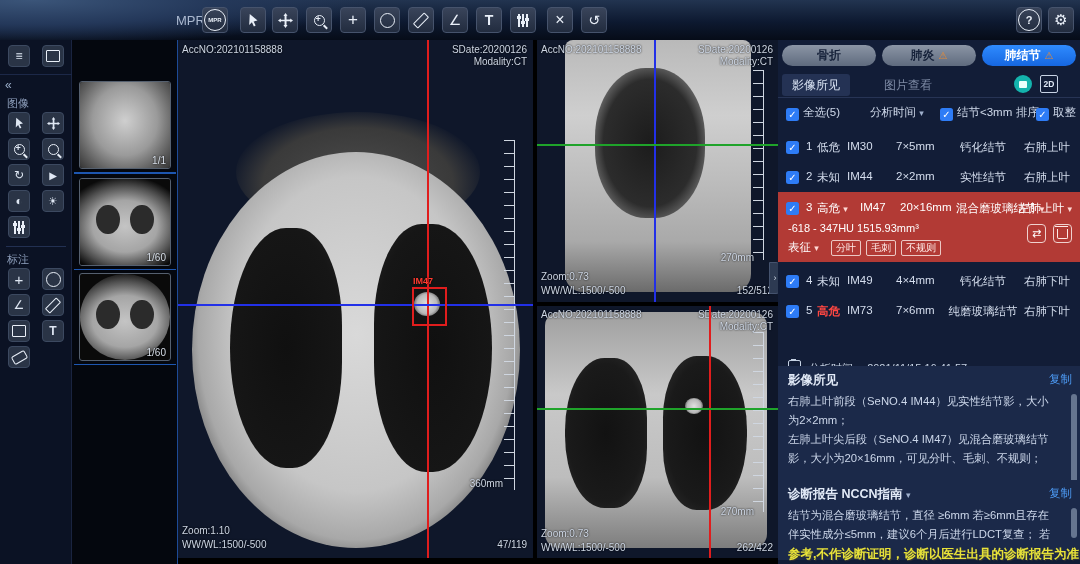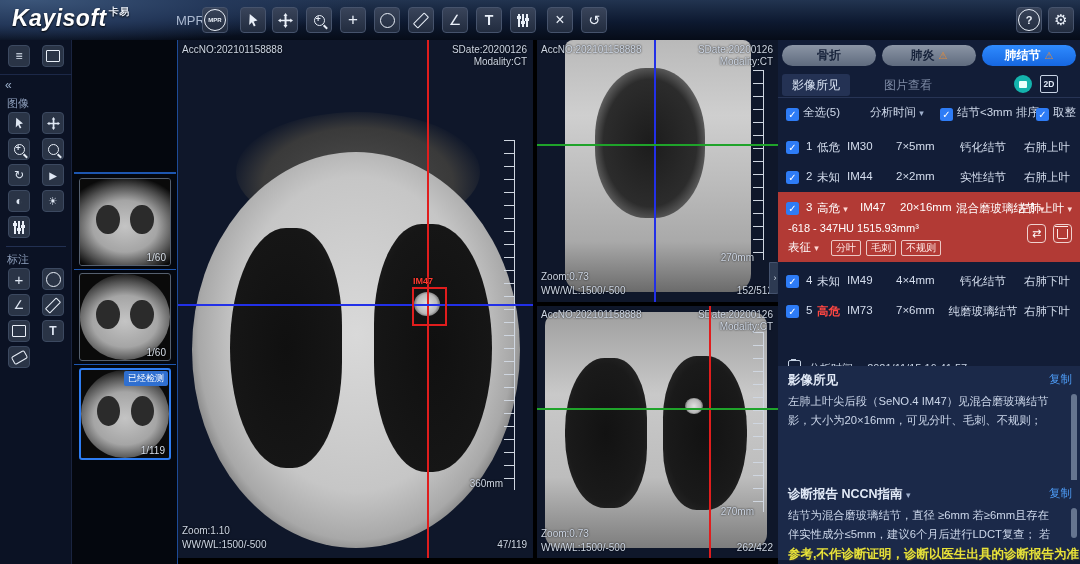--- a/index.html
+++ b/index.html
@@ -127,21 +127,20 @@
   .sbar{position:absolute;right:3px;width:6px;border-radius:3px;background:#66758f;}
   .disclaimer{position:absolute;left:788px;top:546px;width:292px;font-size:12.5px;font-weight:bold;color:#e7e23a;text-shadow:1px 1px 1px #333;white-space:nowrap;}
 </style>
 </head>
 <body>
 
 <div class="app">
 
   <div class="topbar">
     <div class="logo-swoosh"></div>
-    <div class="brand"><span>Kayisoft</span><small>卡易</small></div>
     <div class="mprlbl">MPR</div>
     <div class="tb" style="left:202px">
         <span class="round-badge">MPR</span>
       </div>
 
     <div class="tb" style="left:240px">
       <svg viewBox="0 0 16 16">
           <path d="M4 1l8.3 7.1-4.2.9 2.2 4.3-1.9 1-2.1-4.4-2.9 3z"></path>
         </svg>
     </div>
@@ -264,36 +263,35 @@
       </div>
     <div class="ri" style="left:42px;top:280px;">
         <span style="font-weight:bold;">T</span>
       </div>
     <div class="ri" style="left:8px;top:306px;">
         <span class="eraseric"></span>
       </div>
   </div>
 
   <div class="series">
+    <div class="thumb" style="top:41px;">
+      <div class="xray"></div>
+      <span class="cnt">1/1</span>
+    </div>
     <div class="thumb-sep" style="top:132px;"></div>
     <div class="thumb" style="top:138px;">
       <div class="ctth"></div>
       <span class="cnt">1/60</span>
     </div>
     <div class="thumb-sep" style="top:229px;height:1px;"></div>
     <div class="thumb" style="top:233px;">
       <div class="ctth" style="border-radius:50%;"></div>
       <span class="cnt">1/60</span>
     </div>
     <div class="thumb-sep" style="top:324px;height:1px;"></div>
-    <div class="thumb sel" style="top:328px;height:92px;">
-      <div class="ctth" style="border-radius:50%;"></div>
-      <span class="badge-det">已经检测</span>
-      <span class="cnt">1/119</span>
-    </div>
   </div>
 
   <div class="vp" style="left:178px;top:40px;width:355px;height:518px;">
     <div class="ax-dome"></div>
     <div class="ax-body"></div>
     <div class="lung" style="left:52px;top:188px;width:112px;height:240px;border-radius:52% 42% 46% 52%;"></div>
     <div class="lung" style="left:196px;top:184px;width:118px;height:248px;border-radius:42% 52% 52% 46%;"></div>
     <div class="nodule" style="left:236px;top:252px;width:26px;height:24px;"></div>
     <div class="vruler" style="right:18px;top:100px;height:350px;"></div>
     <div class="ovl" style="left:4px;top:4px;">AccNO:202101158888</div>
@@ -454,20 +452,21 @@
     <div class="atime">
       <span class="clip"></span>
       <span>分析时间：</span>
       <span>2021/11/15 16:41:57</span>
     </div>
 
     <div class="secbox" style="top:326px;height:130px;">
       <div class="sec-h">影像所见</div>
       <div class="copy">复制</div>
       <div class="sec-body" style="height:100px;overflow:hidden;">
+        <div>右肺上叶前段（SeNO.4 IM44）见实性结节影，大小为2×2mm；</div>
         <div>左肺上叶尖后段（SeNO.4 IM47）见混合磨玻璃结节影，大小为20×16mm，可见分叶、毛刺、不规则；</div>
 
       </div>
       <div class="sbar" style="top:28px;height:90px;"></div>
     </div>
 
     <div class="secbox" style="top:440px;height:80px;">
       <div class="sec-h"><span>诊断报告 NCCN指南</span> <span class="caret">▾</span></div>
       <div class="copy">复制</div>
       <div class="sec-body" style="height:38px;overflow:hidden;">结节为混合磨玻璃结节，直径 ≥6mm 若≥6mm且存在伴实性成分≤5mm，建议6个月后进行LDCT复查； 若≥6mm且存在伴实性成分6～7mm，建议3个月后行LDCT或考虑PET／CT复查；复查后若轻度怀疑肺</div>

